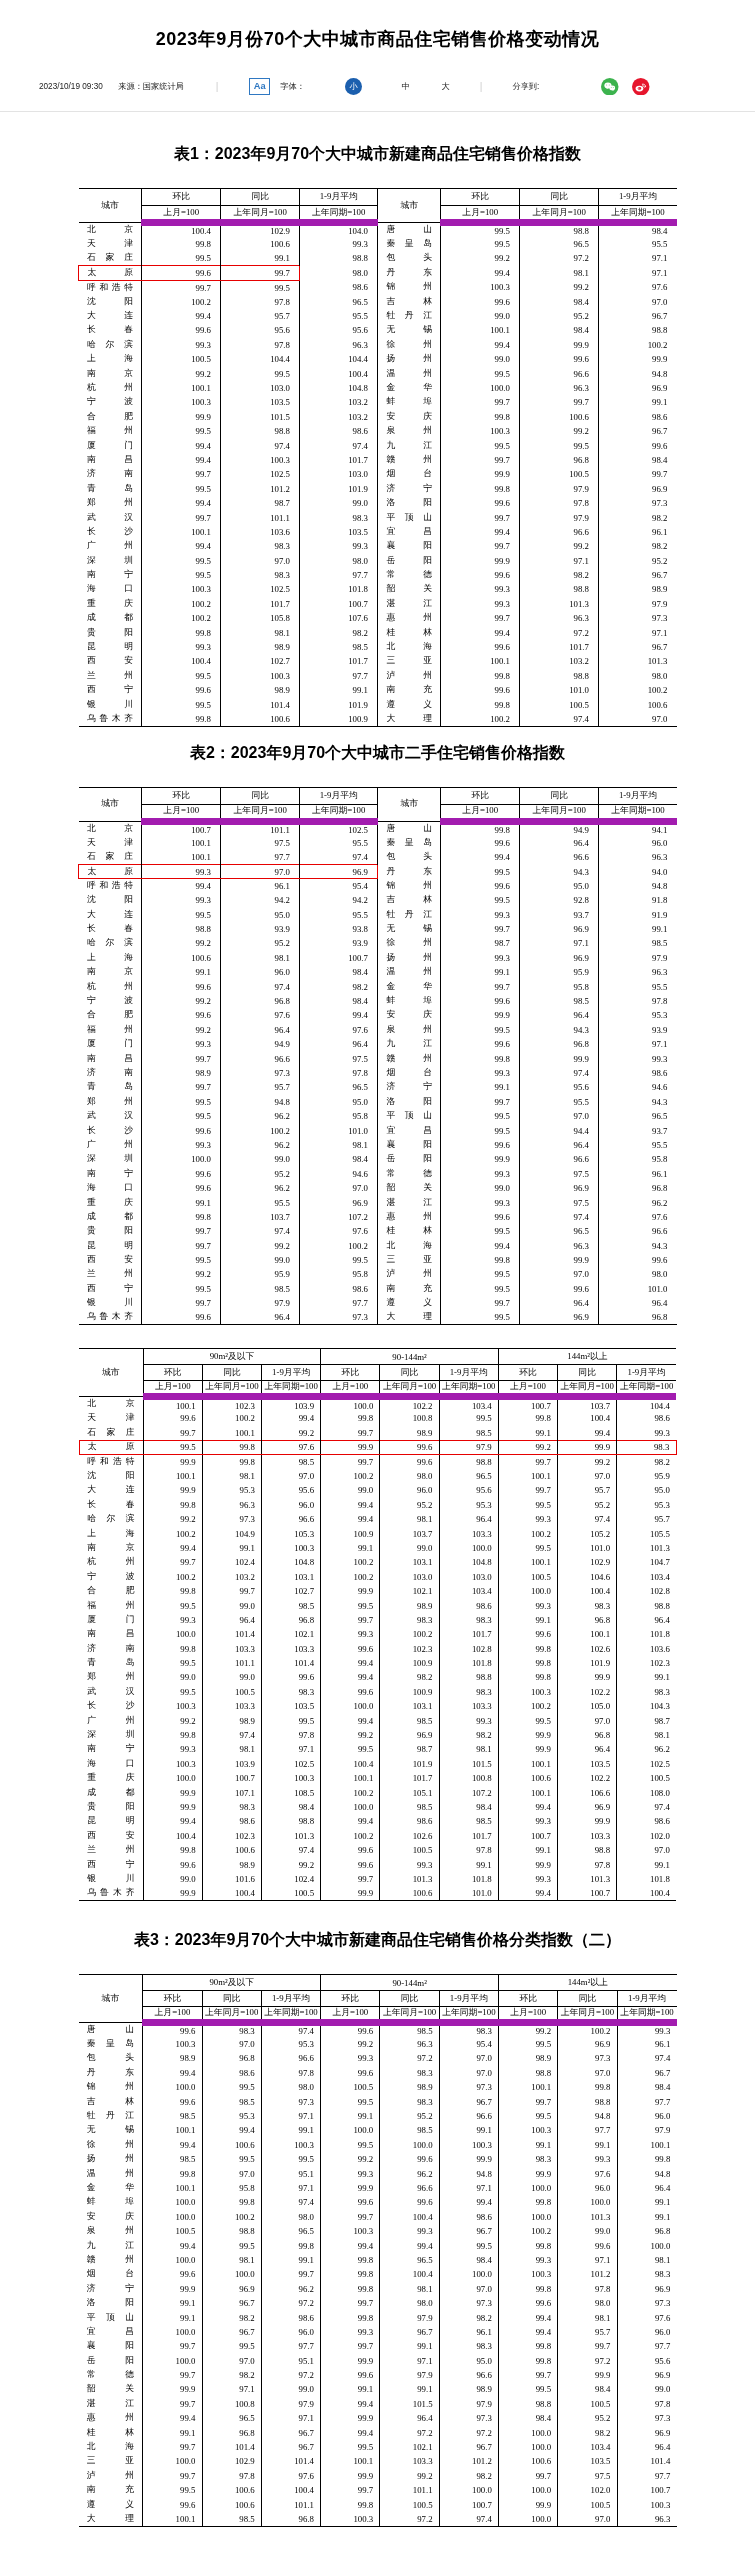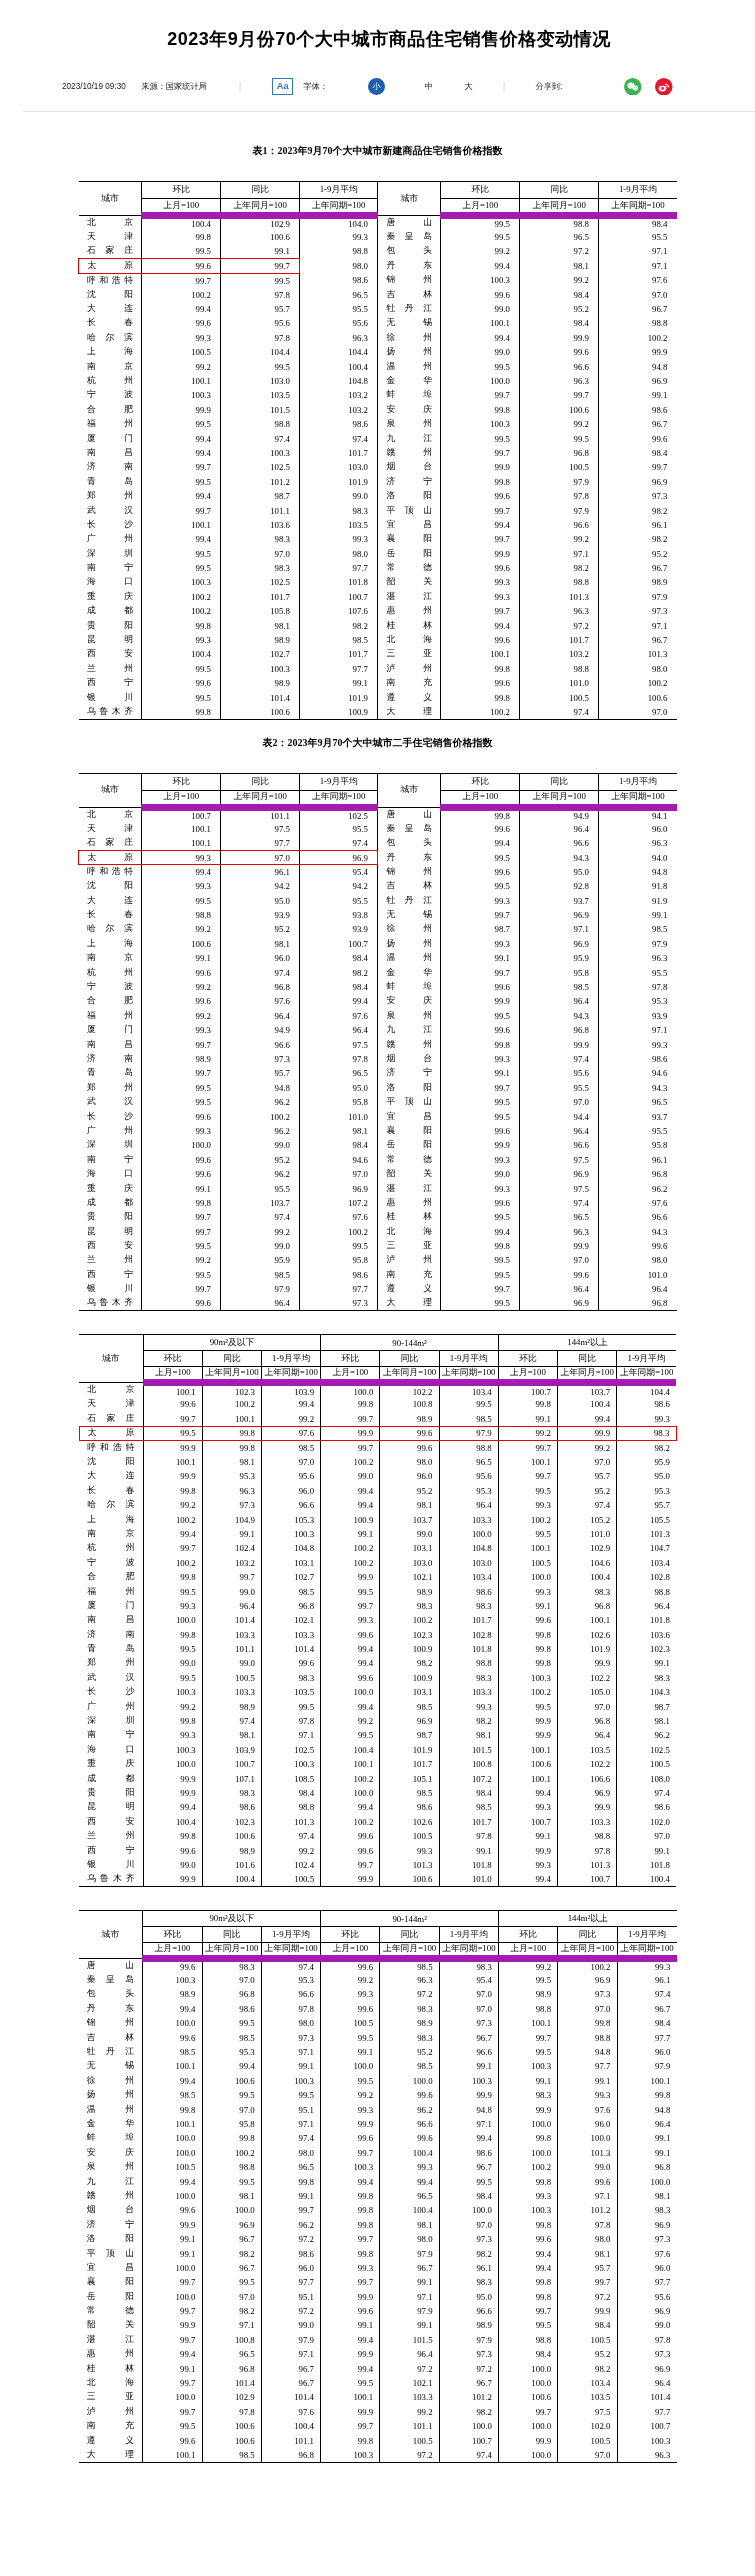--- a/index.html
+++ b/index.html
@@ -3,21 +3,21 @@
 <meta charset="utf-8">
 <style>
   * { box-sizing: border-box; }
   html,body { margin:0; padding:0; background:#ffffff; }
   body {
     width:755px; min-height:3993px;
     font-family:"Liberation Sans","DejaVu Sans",sans-serif;
     color:#000;
   }
   
-  .page-head { padding-top:27px;padding-left:23px; }
+  .page-head { padding-top:27px; }
   .page-title {
     text-align:center; font-size:18px; font-weight:bold; color:#000;
     font-family:"Liberation Sans","DejaVu Sans",sans-serif;
     letter-spacing:0.5px;
   }
   .meta-row {
     margin-top:26px; padding:0 39px;
     display:flex; align-items:center; font-size:8.2px; color:#222;
     height:18.5px;
   }
@@ -38,22 +38,22 @@
   }
   .size-mid { margin-left:39px; cursor:pointer; }
   .size-big { margin-left:32px; cursor:pointer; }
   .share-label { margin-left:30px; }
   .share-icons { margin-left:62px; display:flex; gap:13.4px; }
   .share-icons svg { display:block; cursor:pointer; }
   .head-rule { border:none; border-top:0.5px solid #e3e3e3; margin:15.5px 0 0 0; }
 
   
   .table-title {
-    text-align:center; font-weight:bold; font-size:10px; color:#000;
-    font-family:Liberation Serif, serif;
+    text-align:center; font-weight:bold; font-size:16px; color:#000;
+    font-family:Liberation Sans, sans-serif;
   }
   .s1 .table-title { margin-top:32px; }
   .s2 .table-title { margin-top:16px; }
   .s3 .table-title { margin-top:39px; }
   .s4 .table-title { margin-top:29px; }
 
   table.datatable {
     border-collapse:collapse; table-layout:fixed;
     width:598px; margin:23px auto 0 auto;
     font-family:"Liberation Serif","DejaVu Serif",serif;
@@ -1363,20 +1363,21 @@
             <td class="num">100.6</td>
             <td class="num">101.0</td>
             <td class="num">99.4</td>
             <td class="num">100.7</td>
             <td class="num">100.4</td>
           </tr>
         </tbody>
       </table>
     </div>
     <div class="table-section s4">
+      <div class="table-title">表3：2023年9月70个大中城市新建商品住宅销售价格分类指数（二）</div>
       <table class="datatable sized">
         <colgroup>
           <col style="width: 64px;">
           <col style="width: 59px;">
           <col style="width: 59px;">
           <col style="width: 59px;">
           <col style="width: 59px;">
           <col style="width: 59px;">
           <col style="width: 59px;">
           <col style="width: 59px;">

